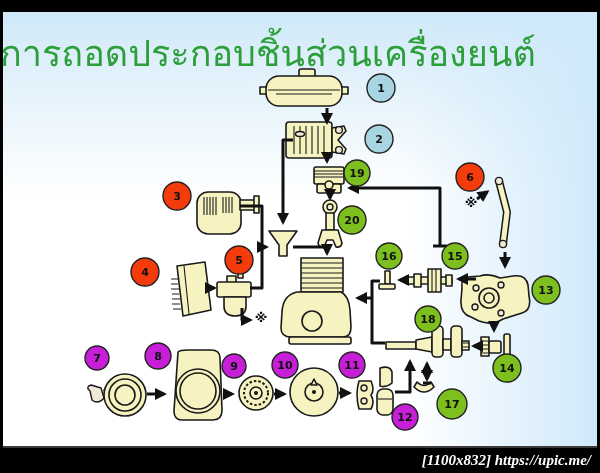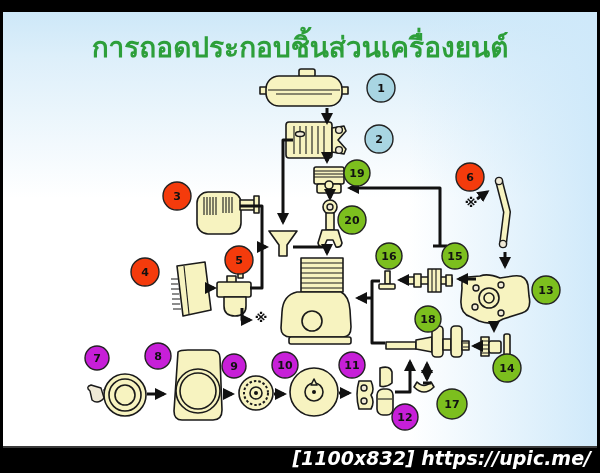--- a/index.html
+++ b/index.html
@@ -5,24 +5,24 @@
   html,body{margin:0;padding:0;background:#666;}
   .screen{position:relative;width:600px;height:473px;overflow:hidden;
     font-family:"DejaVu Sans",sans-serif;
     background:
       linear-gradient(to left, #cfe9fa 0%, rgba(255,255,255,0) 32%),
       linear-gradient(to bottom, #c9e6f8 0%, #ddeffa 12%, #ffffff 42%, #ffffff 100%);}
   .frame-top{position:absolute;left:0;top:0;width:600px;height:12px;background:#000;}
   .frame-bottom{position:absolute;left:0;top:446px;width:600px;height:27px;background:#000;border-top:2px solid #3a3a3a;box-sizing:border-box;}
   .frame-left{position:absolute;left:0;top:0;width:3px;height:473px;background:#000;}
   .frame-right{position:absolute;right:0;top:0;width:3px;height:473px;background:#000;}
-  .title{position:absolute;top:25px;left:0;width:100%;text-align:center;
-    font-size:28px;font-weight:bold;color:#2d9f3a;}
+  .title{position:absolute;top:25px;left:0;width:100%;
+    font-size:36px;font-weight:normal;color:#2d9f3a;}
   .watermark{position:absolute;right:9px;bottom:4px;color:#ffffff;
-    font-size:19px;font-style:italic;font-weight:bold;}
+    font-size:15px;font-style:italic;font-weight:bold;font-family:Liberation Serif, serif;}
   svg.diagram{position:absolute;left:0;top:0;}
   .part{fill:#f7f3c0;stroke:#1a1a1a;stroke-width:1.6;stroke-linejoin:round;}
   .part2{fill:#efe9d6;stroke:#1a1a1a;stroke-width:1.4;stroke-linejoin:round;}
   .pline{fill:none;stroke:#1a1a1a;stroke-width:1.1;}
   .flow{fill:none;stroke:#111;stroke-width:3;stroke-linejoin:round;}
   .flow-dash{stroke-dasharray:4,3;}
   .stepc{stroke:#222;stroke-width:1.4;}
   .g-blue{fill:#a8d5e2;}
   .g-red{fill:#f43b0c;}
   .g-purple{fill:#c71fd8;}

